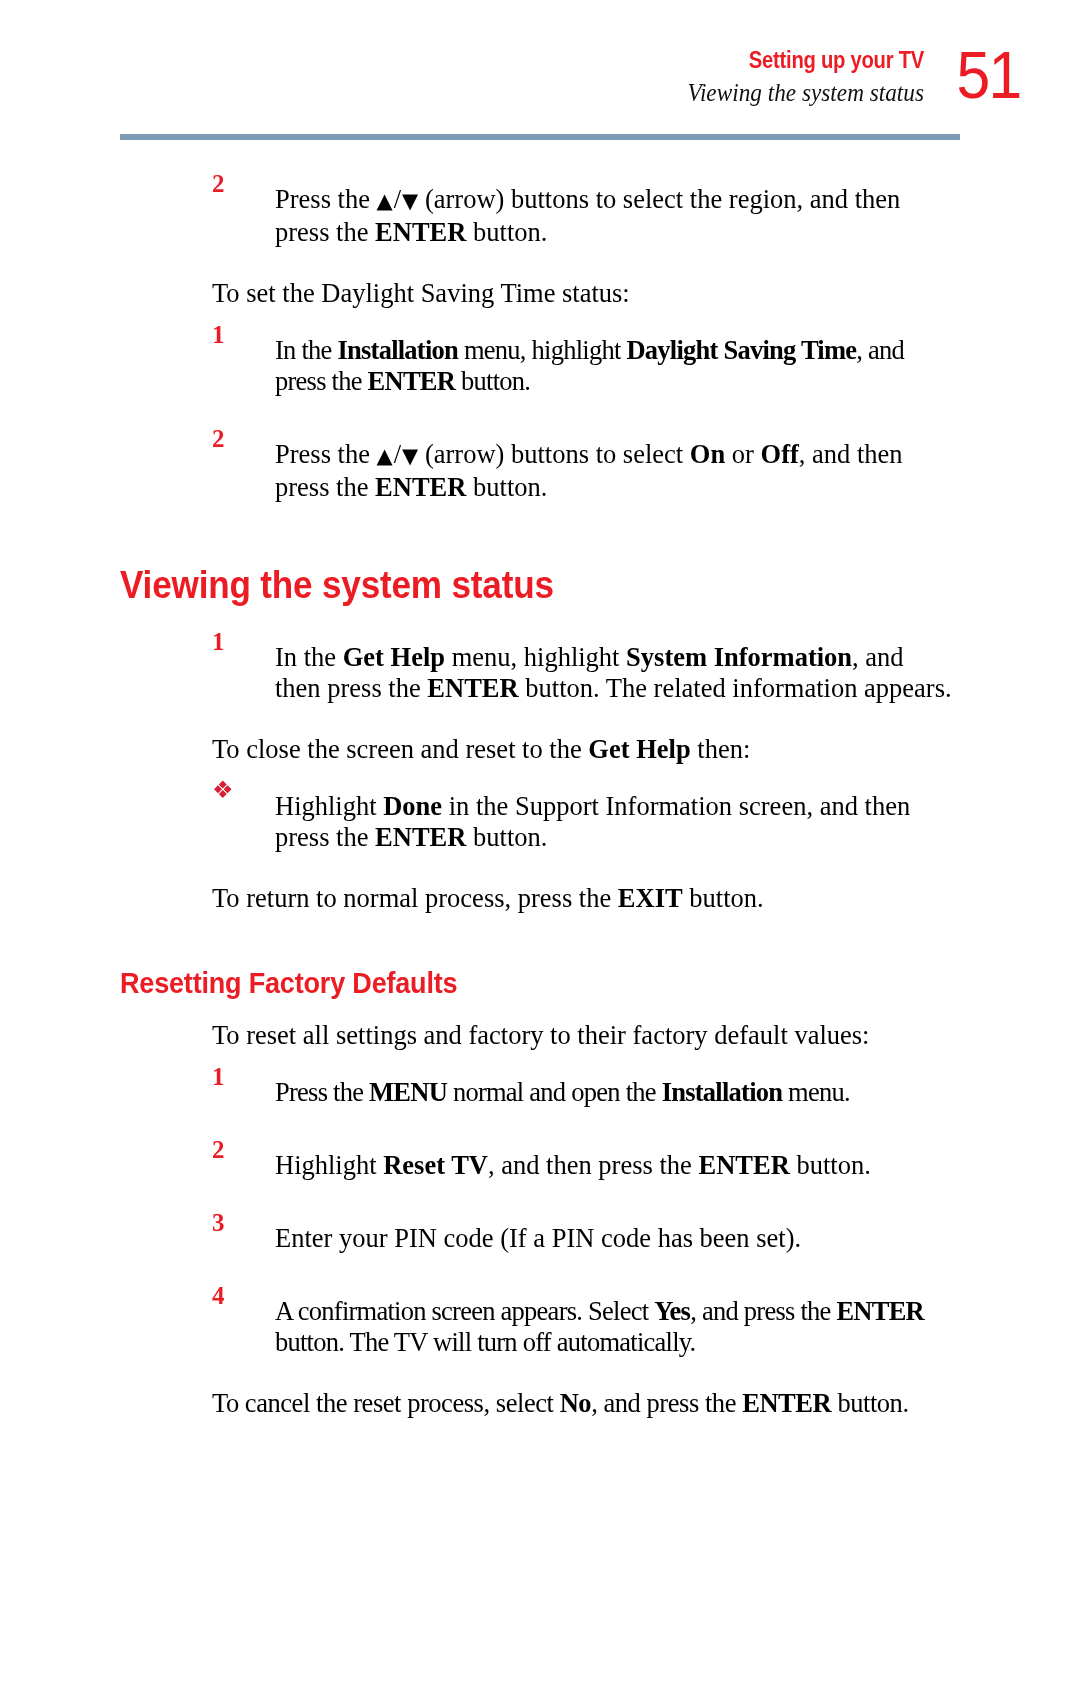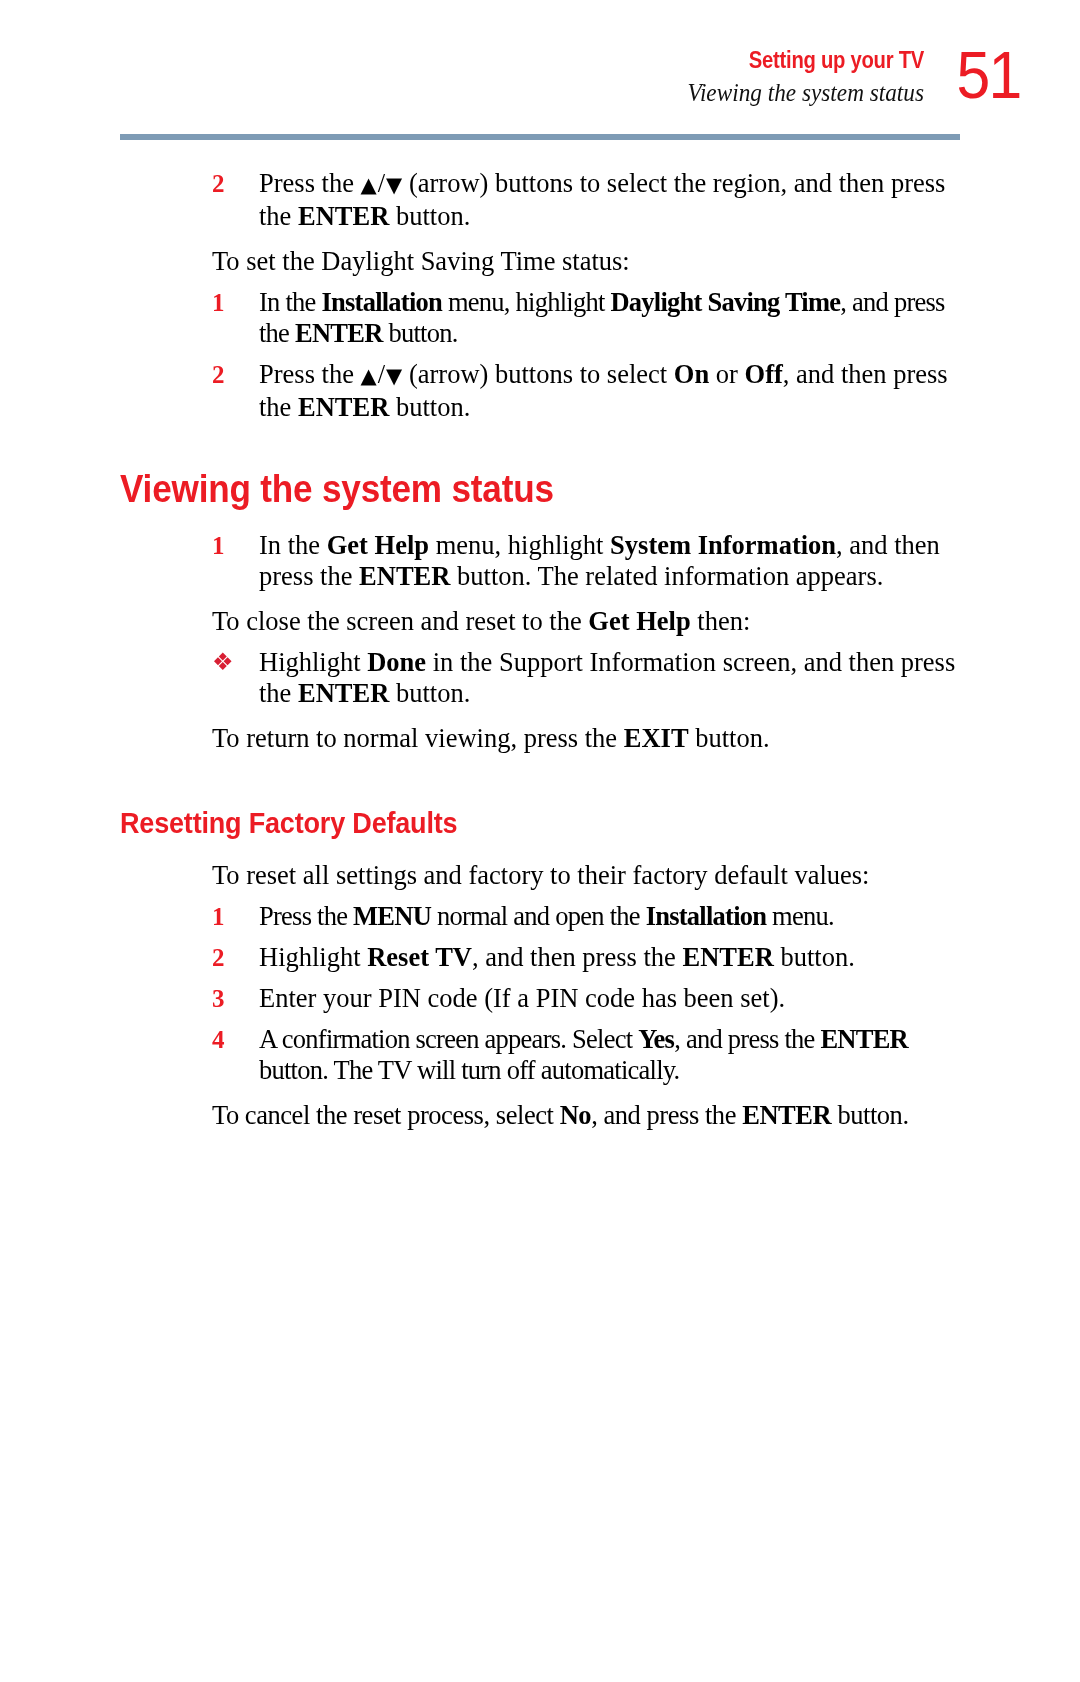--- a/index.html
+++ b/index.html
@@ -88,21 +88,21 @@
     position: absolute;
     top: 158px;
     left: 0;
     width: 1080px;
   }
 
   .para {
     font-size: 26.5px;
     line-height: 31px;
     color: #000;
-    margin: 0;
+    margin: 16px;
   }
 
   
   .lead {
     margin-left: 212px;
     margin-top: 14px;
     margin-bottom: 0;
   }
 
   
@@ -221,21 +221,21 @@
     </p>
 
     <div class="step">
       <div class="step-marker bullet">❖</div>
       <div class="step-body para">
         <span>Highlight </span><b>Done</b><span> in the Support Information screen, and then press the </span><b>ENTER</b><span> button.</span>
       </div>
     </div>
 
     <p class="para lead">
-      <span>To return to normal viewing, press the </span><b>EXIT</b><span> button.</span>
+      <span>To return to normal process, press the </span><b>EXIT</b><span> button.</span>
     </p>
 
     <div class="h2-red">Resetting Factory Defaults</div>
 
     <p class="para lead" style="margin-top:22px;">To reset all settings and factory to their factory default values:</p>
 
     <div class="step">
       <div class="step-marker">1</div>
       <div class="step-body para tighter">
         <span>Press the </span><b>MENU</b><span> normal and open the </span><b>Installation</b><span> menu.</span>

